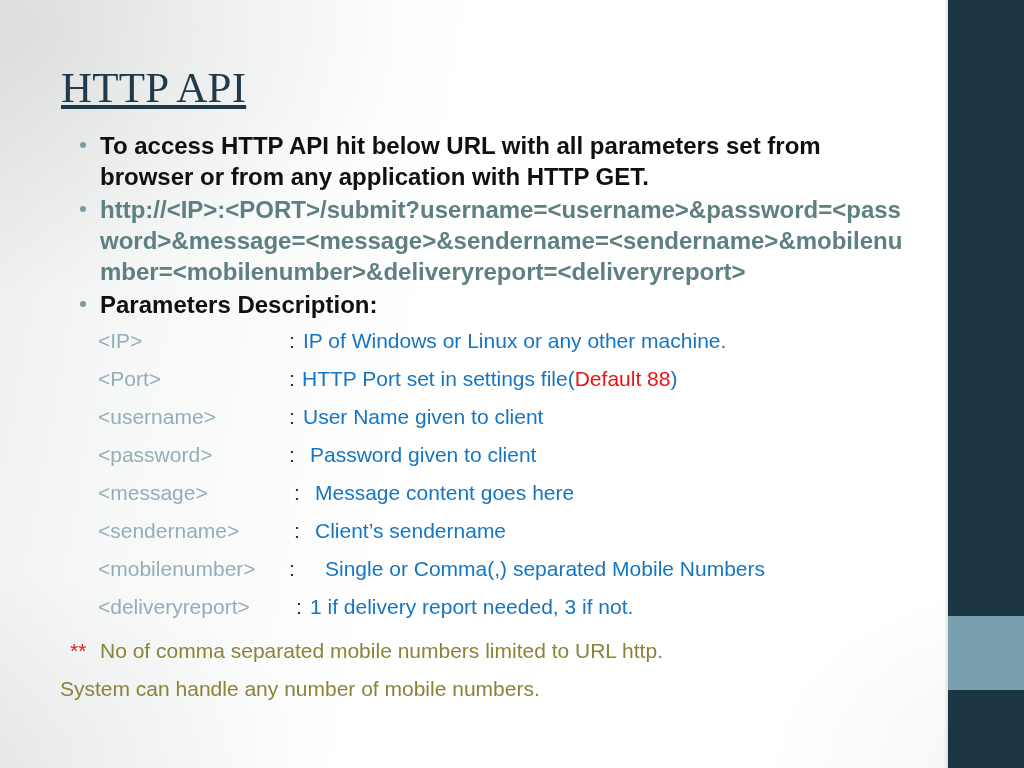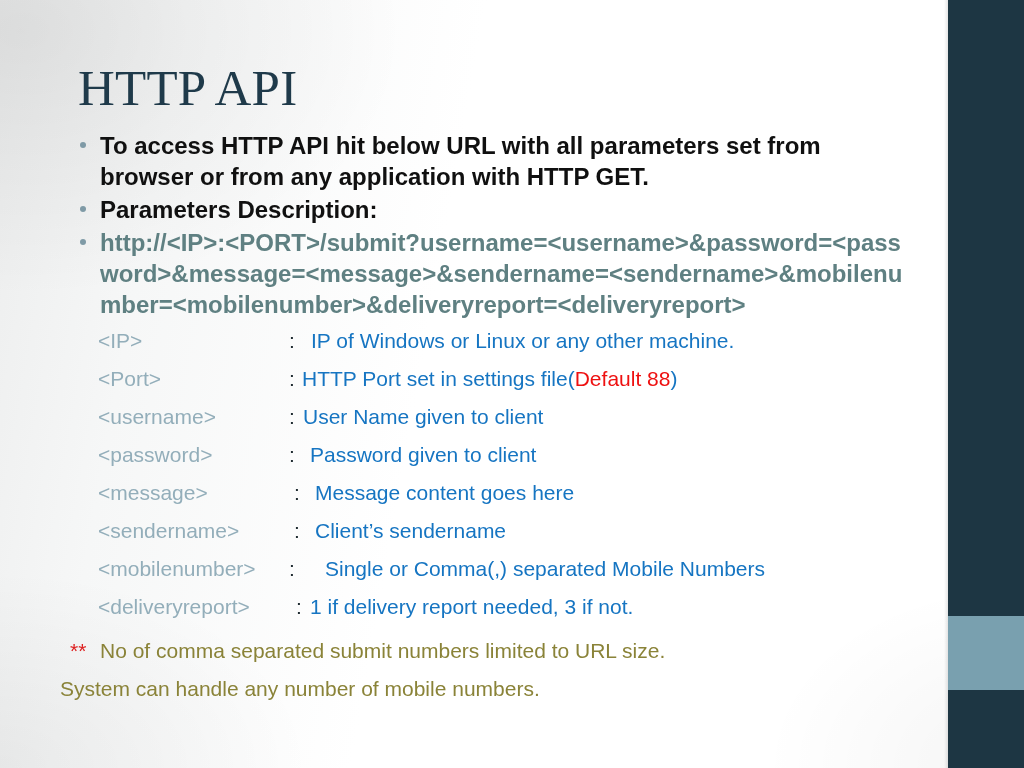--- a/index.html
+++ b/index.html
@@ -49,28 +49,29 @@
     left: 944px;
     top: 0;
     width: 4px;
     height: 768px;
     background: linear-gradient(90deg, rgba(0,0,0,0.0) 0%, rgba(0,0,0,0.10) 100%);
   }
 
   
   .title {
     position: absolute;
-    left: 78px;
+    left: 61px;
     top: 62px;
     font-family: "Liberation Serif", serif;
-    font-size: 51px;
+    font-size: 43px;
     line-height: 52px;
     color: #1f3a4a;
     letter-spacing: 0.2px;
     white-space: nowrap;
+    text-decoration: underline;
   }
 
   
   .body-area {
     position: absolute;
     left: 0;
     top: 130px;
     width: 948px;
   }
 
@@ -172,33 +173,33 @@
 
   <div class="body-area">
 
     <div class="bullet-row">
       <span class="bullet-dot"></span>
       <div class="bullet-text">To access HTTP API hit below URL with all parameters set from browser or from any application with HTTP GET.</div>
     </div>
 
     <div class="bullet-row">
       <span class="bullet-dot"></span>
-      <div class="bullet-text">Parameters Description:</div>
+      <div class="bullet-text url">http://&lt;IP&gt;:&lt;PORT&gt;/submit?username=&lt;username&gt;&amp;password=&lt;password&gt;&amp;message=&lt;message&gt;&amp;sendername=&lt;sendername&gt;&amp;mobilenumber=&lt;mobilenumber&gt;&amp;deliveryreport=&lt;deliveryreport&gt;</div>
     </div>
 
     <div class="bullet-row">
       <span class="bullet-dot"></span>
-      <div class="bullet-text url">http://&lt;IP&gt;:&lt;PORT&gt;/submit?username=&lt;username&gt;&amp;password=&lt;password&gt;&amp;message=&lt;message&gt;&amp;sendername=&lt;sendername&gt;&amp;mobilenumber=&lt;mobilenumber&gt;&amp;deliveryreport=&lt;deliveryreport&gt;</div>
+      <div class="bullet-text">Parameters Description:</div>
     </div>
 
     <div class="params" id="params-list">
         <div class="param-row">
           <span class="param-name">&lt;IP&gt;</span>
           <span class="param-colon" style="left: 289px;">:</span>
-          <span class="param-desc" style="left: 311px; text-align: right;">IP of Windows or Linux or any other machine.</span>
+          <span class="param-desc" style="left: 303px; text-align: right;">IP of Windows or Linux or any other machine.</span>
         </div>
         <div class="param-row">
           <span class="param-name">&lt;Port&gt;</span>
           <span class="param-colon" style="left: 289px;">:</span>
           <span class="param-desc" style="left: 302px;"><span>HTTP Port set in settings file(</span><span class="hl-red">Default 88</span><span>)</span></span>
         </div>
         <div class="param-row">
           <span class="param-name">&lt;username&gt;</span>
           <span class="param-colon" style="left: 289px;">:</span>
           <span class="param-desc" style="left: 303px;">User Name given to client</span>
@@ -226,19 +227,19 @@
         <div class="param-row">
           <span class="param-name">&lt;deliveryreport&gt;</span>
           <span class="param-colon" style="left: 296px;">:</span>
           <span class="param-desc" style="left: 310px;">1 if delivery report needed, 3 if not.</span>
         </div>
       </div>
 
     <div class="note">
       <div class="note-line-1">
         <span class="note-stars">**</span>
-        <span class="note-body-1">No of comma separated submit numbers limited to URL size.</span>
+        <span class="note-body-1">No of comma separated mobile numbers limited to URL http.</span>
       </div>
       <div class="note-line-2">System can handle any number of mobile numbers.</div>
     </div>
 
   </div>
 </div>
 
 </body></html>

